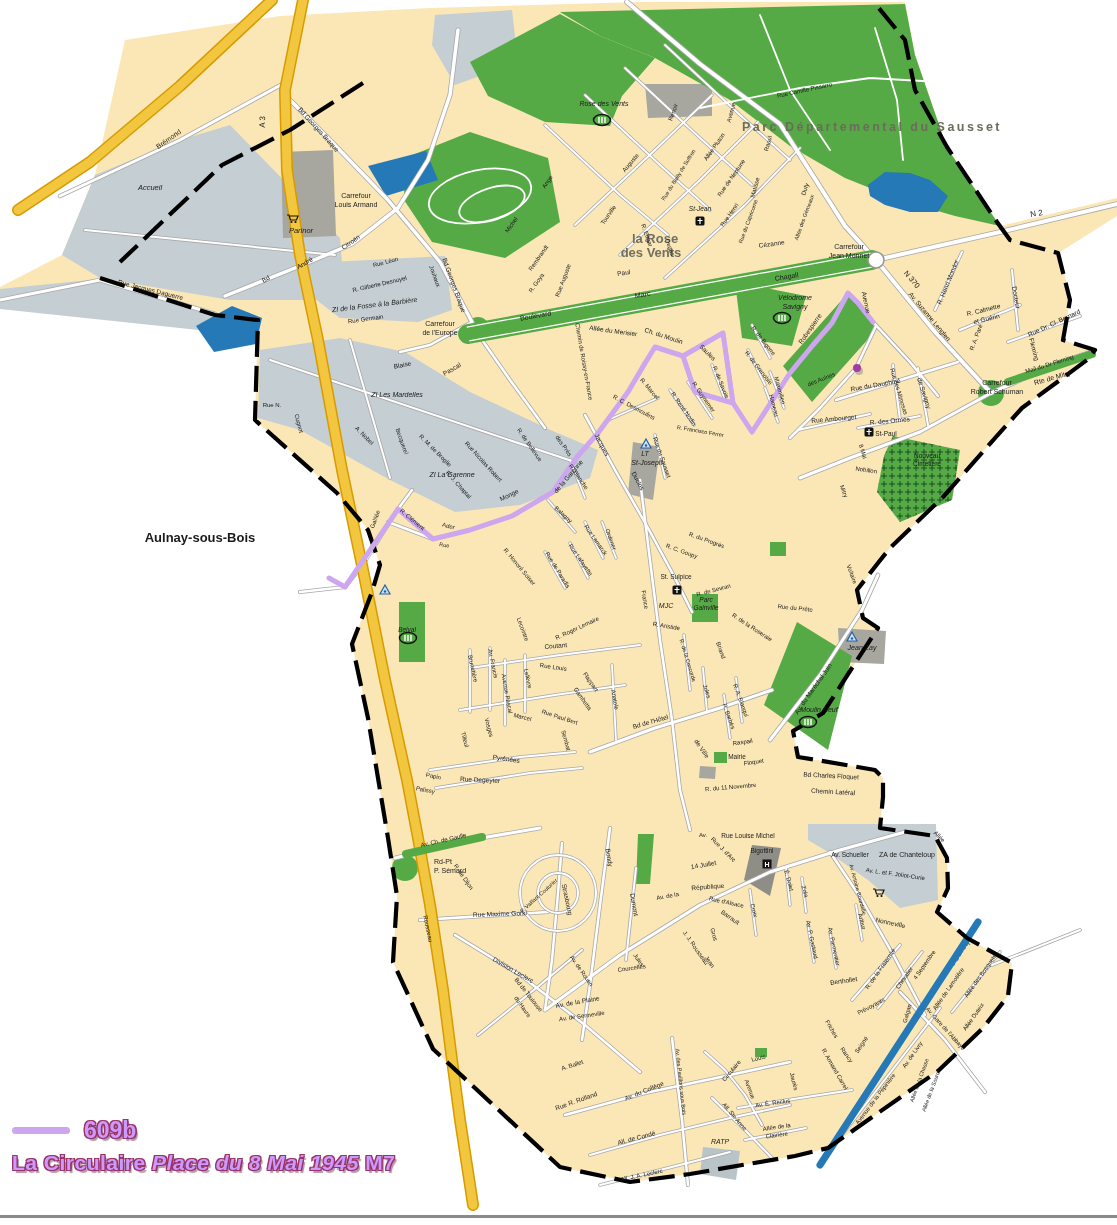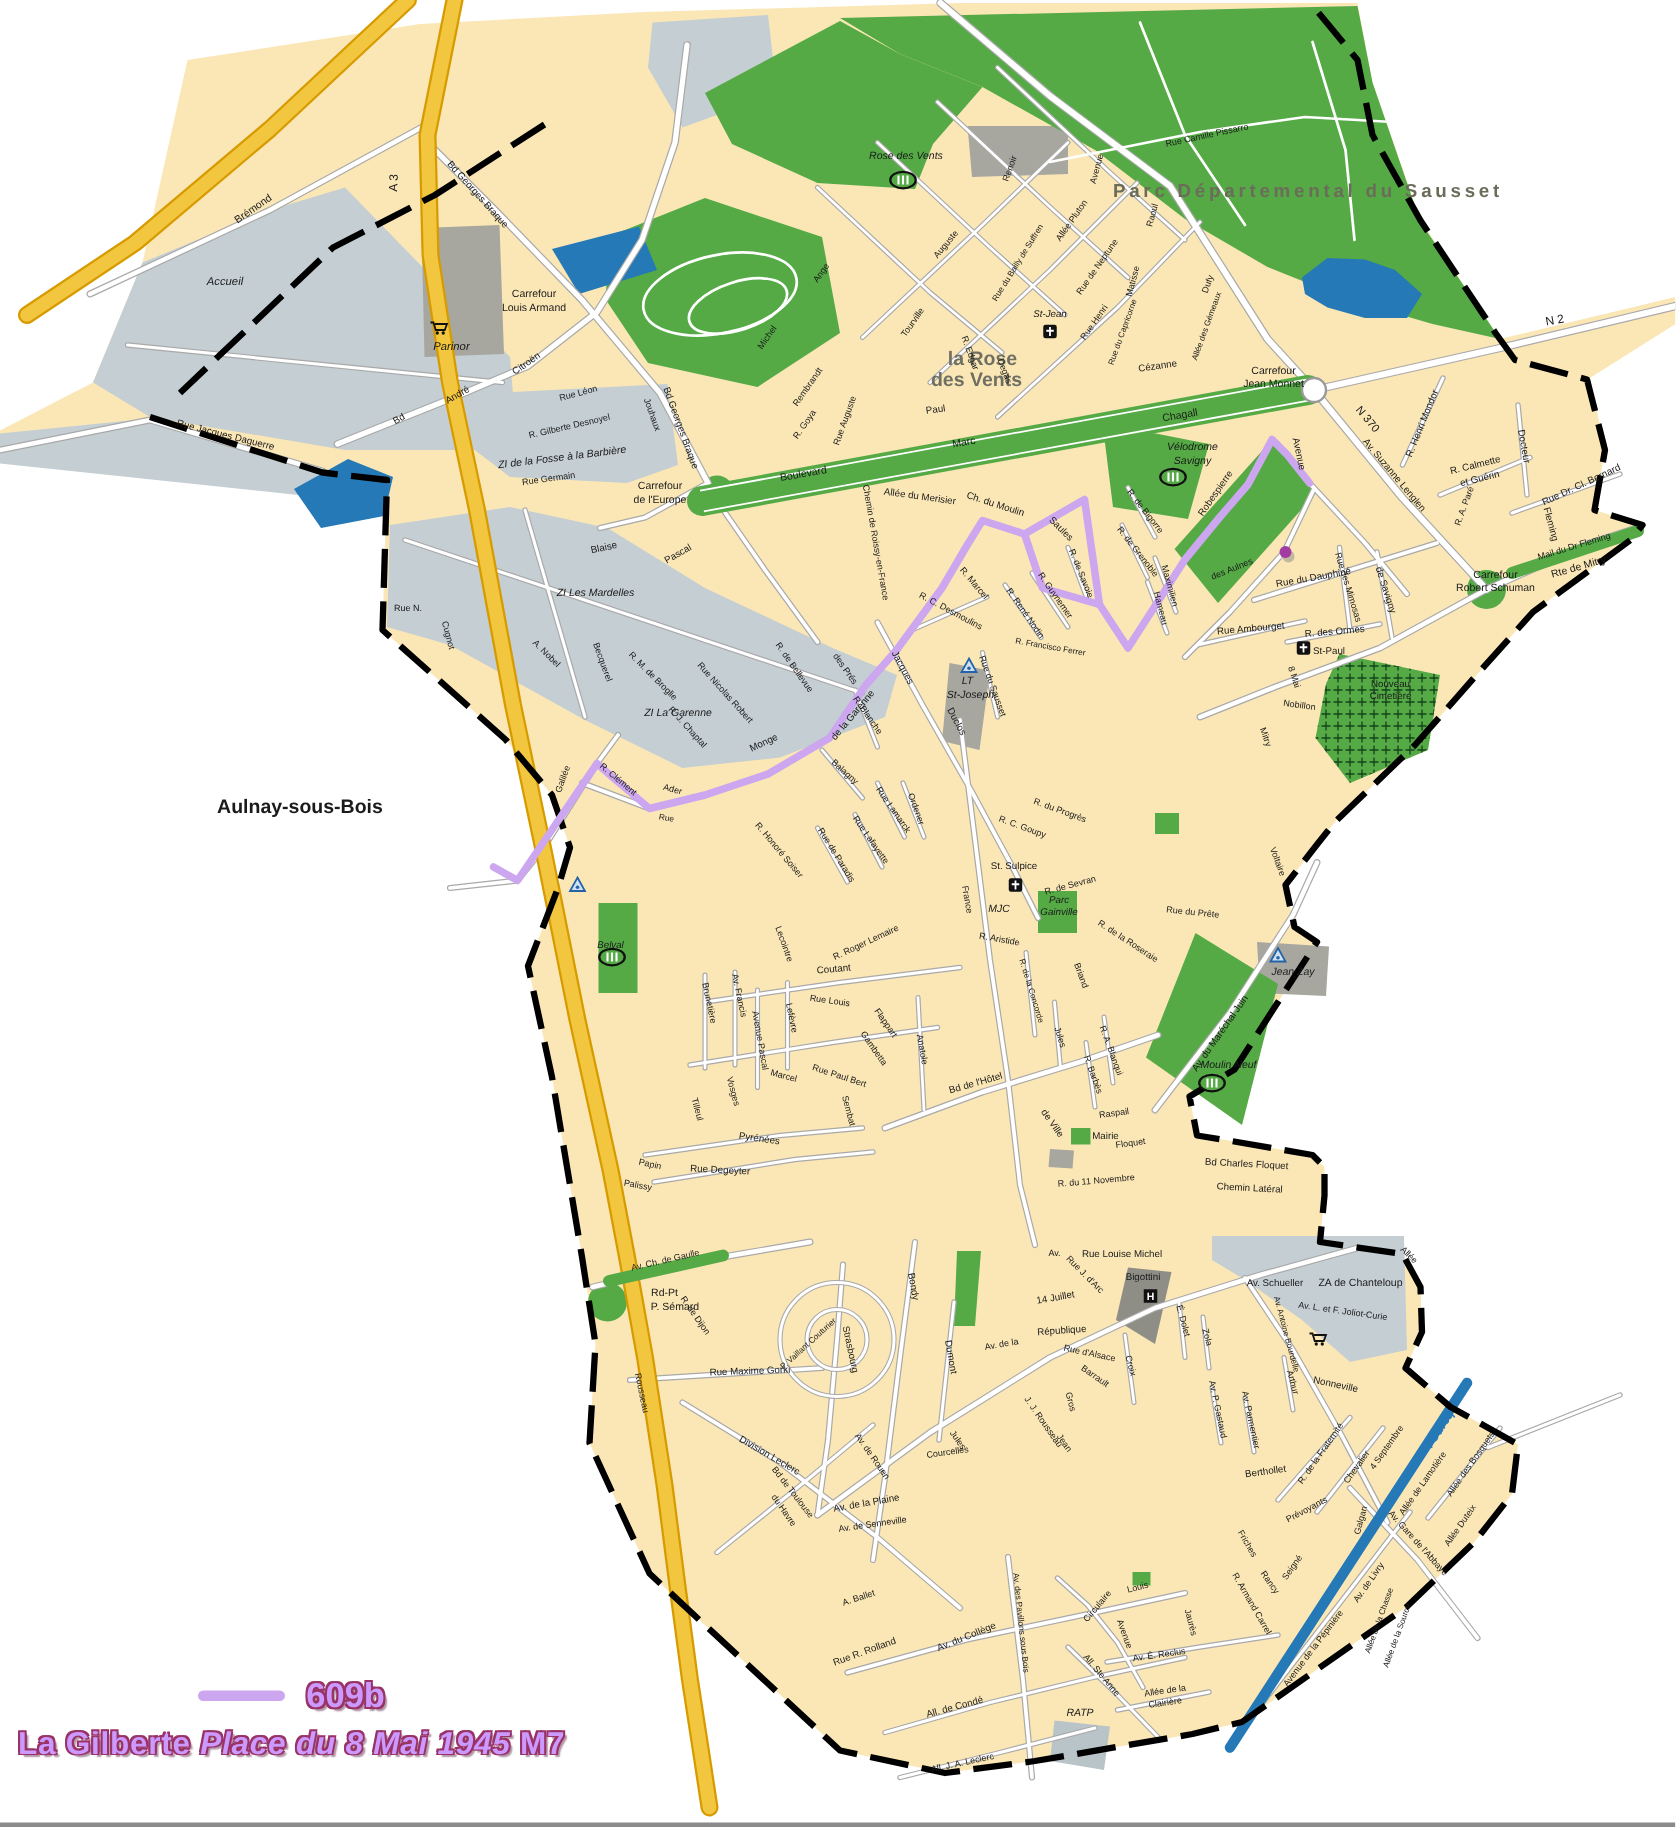--- a/index.html
+++ b/index.html
@@ -1,20 +1,20 @@
 <!DOCTYPE html>
 <html><head>
 <meta charset="utf-8">
 <style>
   html,body{margin:0;padding:0;background:#fff;font-family:"Liberation Sans",sans-serif;}
   .page{position:relative;width:1117px;height:1225px;background:#fff;overflow:hidden;}
   #map{position:absolute;left:0;top:0;}
   svg text{font-family:"Liberation Sans",sans-serif;}
   .legend{position:absolute;left:12px;top:1116px;color:#cc99ff;}
-  .legend .row1{display:flex;align-items:center;height:28px;justify-content:center;}
+  .legend .row1{display:flex;align-items:center;height:28px;}
   .legend .swatch{display:inline-block;width:58px;height:7px;border-radius:4px;background:#cda6f0;margin-right:14px;}
   .legend .num{font-size:23px;font-weight:bold;
     text-shadow:-1.3px -1.3px 0 #993366,1.3px -1.3px 0 #993366,-1.3px 1.3px 0 #993366,1.3px 1.3px 0 #993366,2.5px 2.5px 1px rgba(80,20,60,.45);}
   .legend .line{font-size:21px;font-weight:bold;margin-top:7px;letter-spacing:.5px;
     text-shadow:-1.3px -1.3px 0 #993366,1.3px -1.3px 0 #993366,-1.3px 1.3px 0 #993366,1.3px 1.3px 0 #993366,2.5px 2.5px 1px rgba(80,20,60,.45);}
   .legend em{}
   .bottom-rule{position:absolute;left:0;top:1215px;width:1117px;height:3px;background:#8a8a8a;}
 </style>
 </head>
 <body>
@@ -572,17 +572,17 @@
       <text x="609" y="540" font-size="6" fill="#1a1a1a" text-anchor="middle" transform="rotate(70 609 540)">Ordener</text>
       <text x="938" y="838" font-size="6" fill="#1a1a1a" text-anchor="middle" transform="rotate(45 938 838)">Allée</text>
       <text x="444" y="547" font-size="5.5" fill="#1a1a1a" text-anchor="middle" transform="rotate(10 444 547)">Rue</text>
     </svg>
 
   <div class="legend">
     <div class="row1">
       <span class="swatch"></span>
       <span class="num">609b</span>
     </div>
-    <div class="line"><span>La Gilberte</span> <em>Place du 8 Mai 1945</em> <span>M7</span></div>
+    <div class="line"><span>La Circulaire</span> <em>Place du 8 Mai 1945</em> <span>M7</span></div>
   </div>
 
   <div class="bottom-rule"></div>
 </div>
 
 </body></html>

